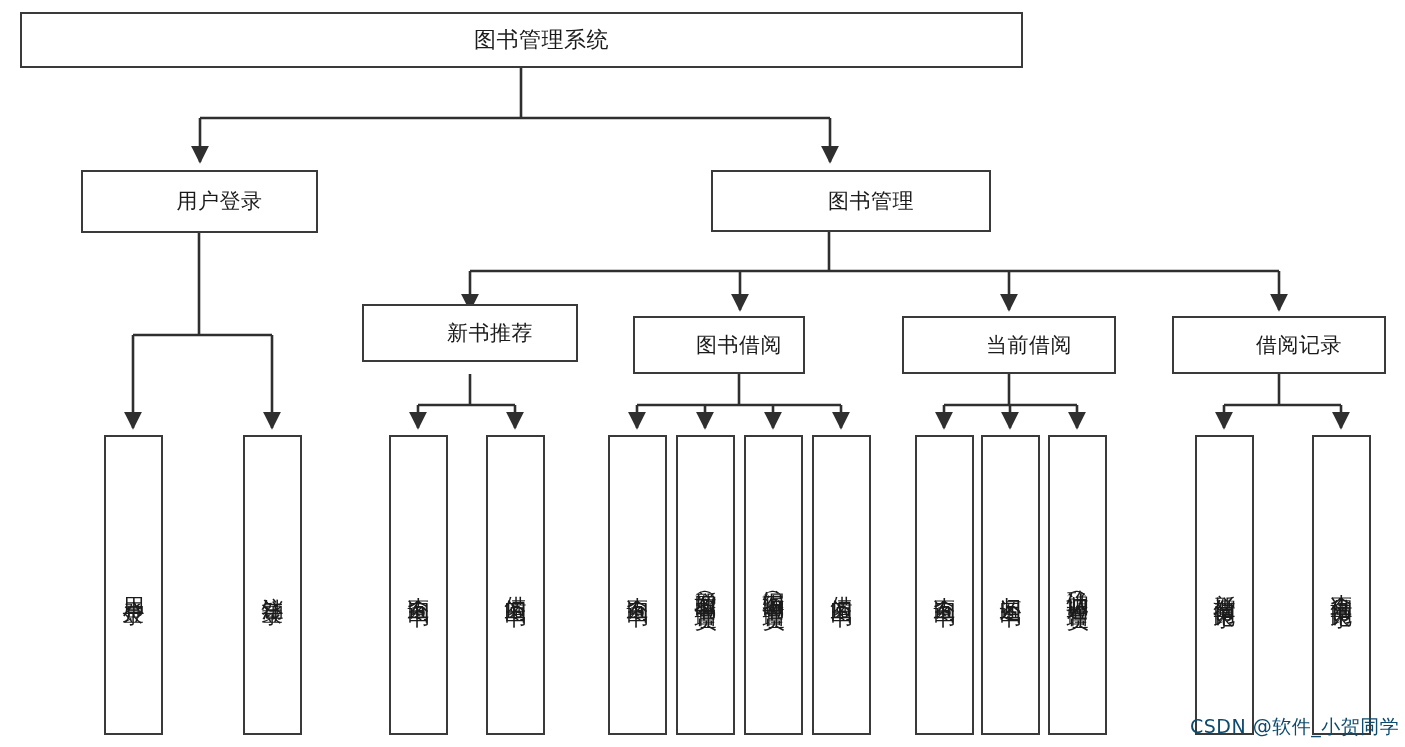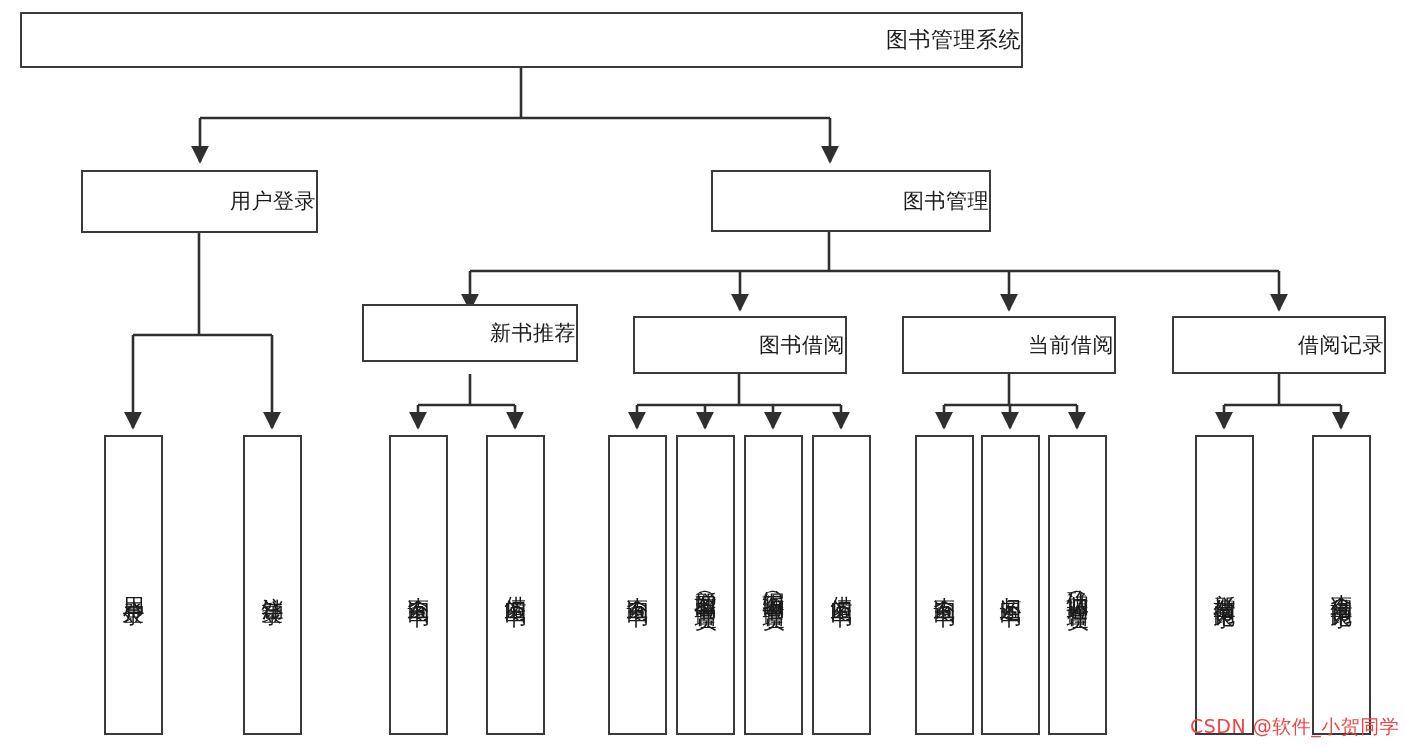--- a/index.html
+++ b/index.html
@@ -25,21 +25,21 @@
     width: 1405px;
     height: 747px;
   }
   .node {
     position: absolute;
     box-sizing: border-box;
     background: #ffffff;
     border: 2px solid #3a3a3a;
     display: flex;
     align-items: center;
-    justify-content: flex-end;
+    justify-content: center;
     z-index: 2;
     padding-left: 40px;
   }
   .node .label {
     color: #1b1b1b;
     line-height: 1.18;
     text-align: center;
     white-space: pre-line;
   }
   
@@ -59,21 +59,21 @@
   .node.v .label {
     writing-mode: vertical-rl;
     text-orientation: upright;
     font-size: 22px;
     letter-spacing: 3px;
     line-height: 1;
     max-height: 100%;
   }
   .watermark {
     position: absolute;
-    color: #ef4444;
+    color: #0c4a6e;
     font-size: 19px;
     letter-spacing: 0.5px;
     white-space: nowrap;
     z-index: 3;
     pointer-events: none;
   }
 </style>
 </head>
 <body>
 
@@ -136,21 +136,21 @@
   <div class="node h" style="left:81px; top:170px; width:237px; height:63px;">
     <span class="label">用户登录</span>
   </div>
   <div class="node h" style="left:711px; top:170px; width:280px; height:62px;">
     <span class="label">图书管理</span>
   </div>
 
   <div class="node h" style="left:362px; top:304px; width:216px; height:58px;">
     <span class="label">新书推荐</span>
   </div>
-  <div class="node h" style="left:633px; top:316px; width:214px; height:58px;">
+  <div class="node h" style="left:633px; top:316px; width:172px; height:58px;">
     <span class="label">图书借阅</span>
   </div>
   <div class="node h" style="left:902px; top:316px; width:214px; height:58px;">
     <span class="label">当前借阅</span>
   </div>
   <div class="node h" style="left:1172px; top:316px; width:214px; height:58px;">
     <span class="label">借阅记录</span>
   </div>
 
   <div class="node v" style="left:104px; top:435px; width:59px; height:300px;">

